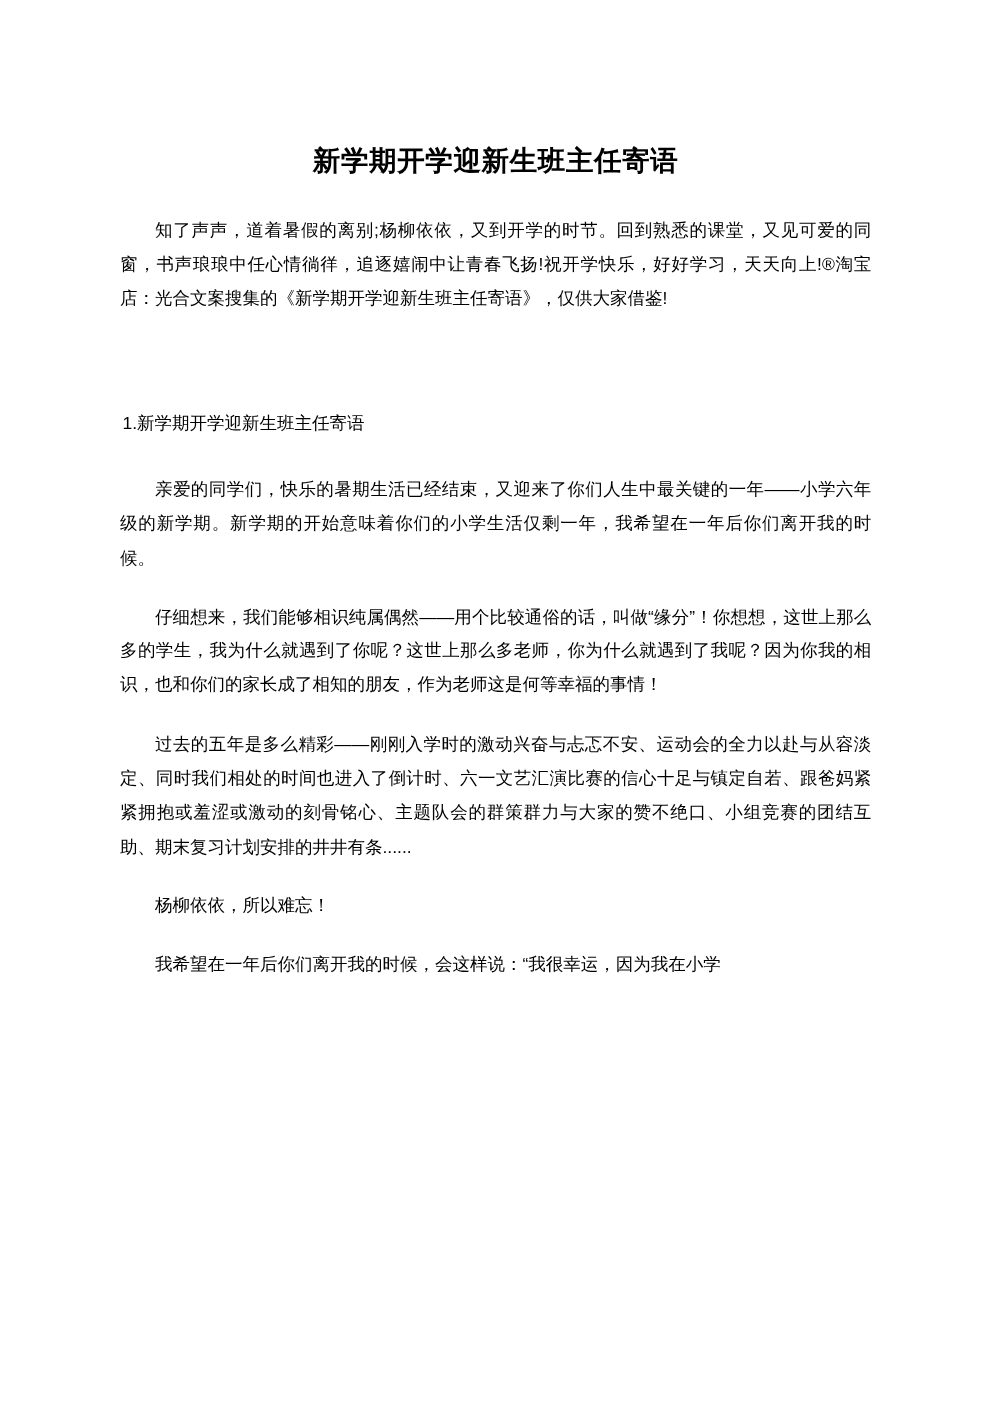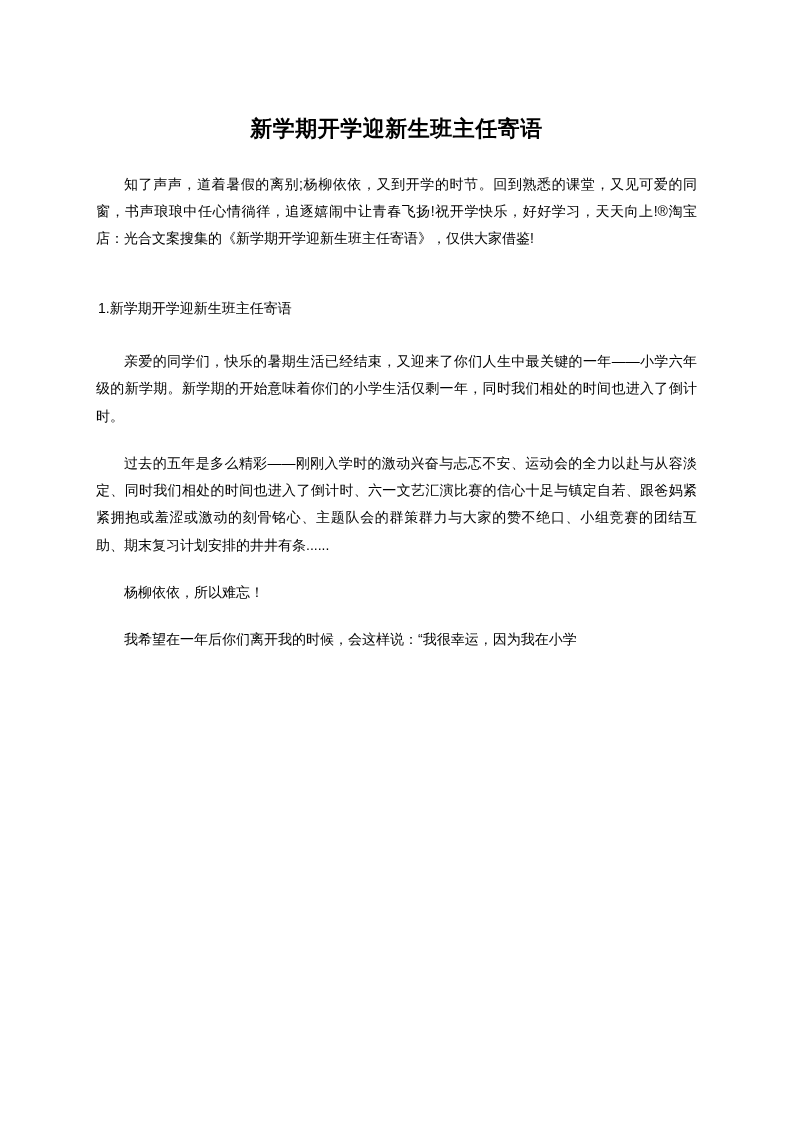--- a/index.html
+++ b/index.html
@@ -33,42 +33,44 @@
   .para {
     font-size: 14px;
     line-height: 1.95;
     text-align: justify;
     text-justify: inter-ideograph;
     margin: 0 0 20px 0;
     text-indent: 2em;
   }
   .para.heading-item {
     text-indent: 0;
+    margin-top: 30px;
     margin-bottom: 26px;
     padding-left: 2px;
   }
   .spacer-md {
     height: 22px;
   }
 </style>
 </head>
 <body>
 
 <div class="page">
 
   <h1 class="doc-title">新学期开学迎新生班主任寄语</h1>
 
   <p class="para">知了声声，道着暑假的离别;杨柳依依，又到开学的时节。回到熟悉的课堂，又见可爱的同窗，书声琅琅中任心情徜徉，追逐嬉闹中让青春飞扬!祝开学快乐，好好学习，天天向上!®淘宝店：光合文案搜集的《新学期开学迎新生班主任寄语》，仅供大家借鉴!</p>
 
   <div class="spacer-md"></div>
 
   <p class="para heading-item">1.新学期开学迎新生班主任寄语</p>
 
-  <p class="para">亲爱的同学们，快乐的暑期生活已经结束，又迎来了你们人生中最关键的一年——小学六年级的新学期。新学期的开始意味着你们的小学生活仅剩一年，同时我们相处的时间也进入了倒计时。</p>
+  <p class="para">亲爱的同学们，快乐的暑期生活已经结束，又迎来了你们人生中最关键的一年——小学六年级的新学期。新学期的开始意味着你们的小学生活仅剩一年，我希望在一年后你们离开我的时候。</p>
 
+  <p class="para">仔细想来，我们能够相识纯属偶然——用个比较通俗的话，叫做“缘分”！你想想，这世上那么多的学生，我为什么就遇到了你呢？这世上那么多老师，你为什么就遇到了我呢？因为你我的相识，也和你们的家长成了相知的朋友，作为老师这是何等幸福的事情！</p>
 
   <p class="para">过去的五年是多么精彩——刚刚入学时的激动兴奋与忐忑不安、运动会的全力以赴与从容淡定、同时我们相处的时间也进入了倒计时、六一文艺汇演比赛的信心十足与镇定自若、跟爸妈紧紧拥抱或羞涩或激动的刻骨铭心、主题队会的群策群力与大家的赞不绝口、小组竞赛的团结互助、期末复习计划安排的井井有条......</p>
 
   <p class="para">杨柳依依，所以难忘！</p>
 
 
   <p class="para">我希望在一年后你们离开我的时候，会这样说：“我很幸运，因为我在小学</p>
 
 </div>
 

